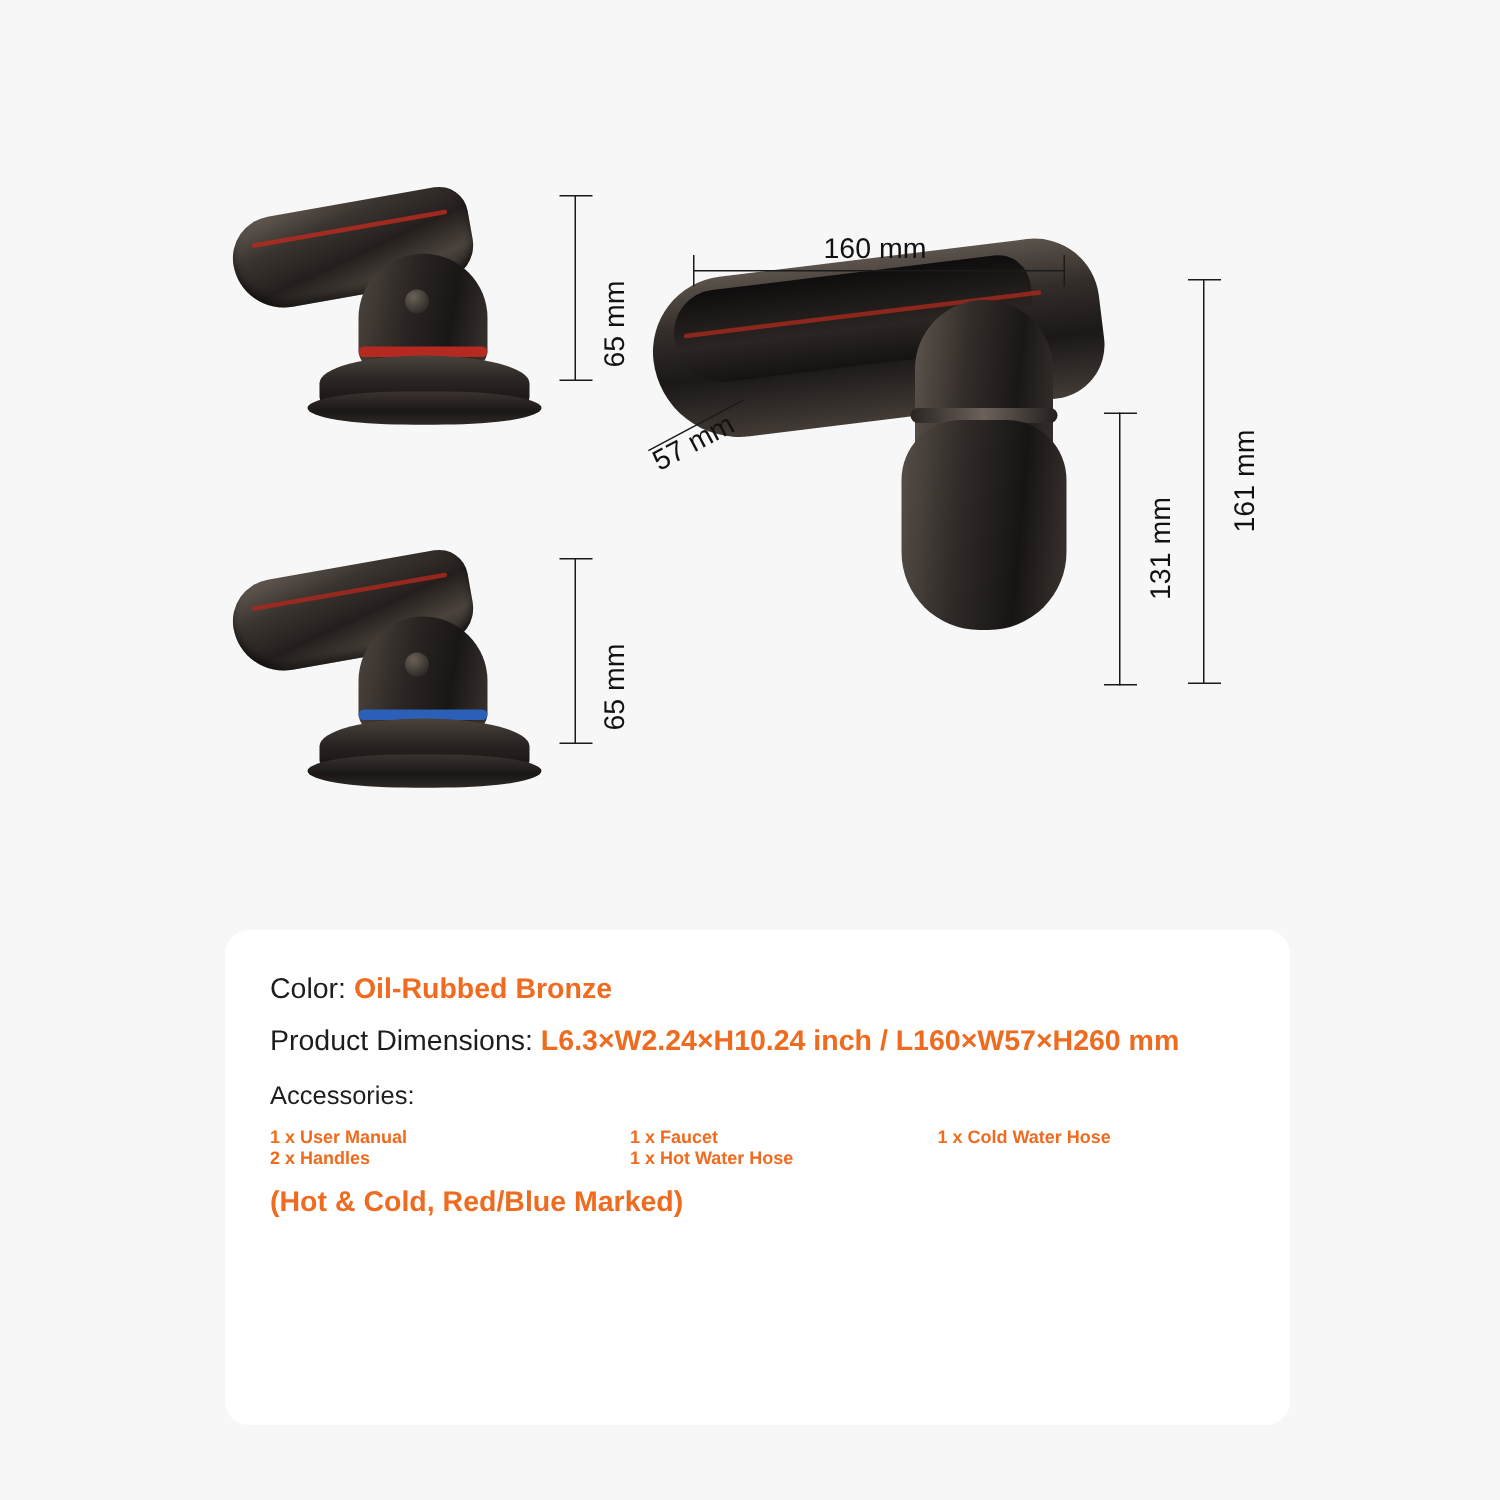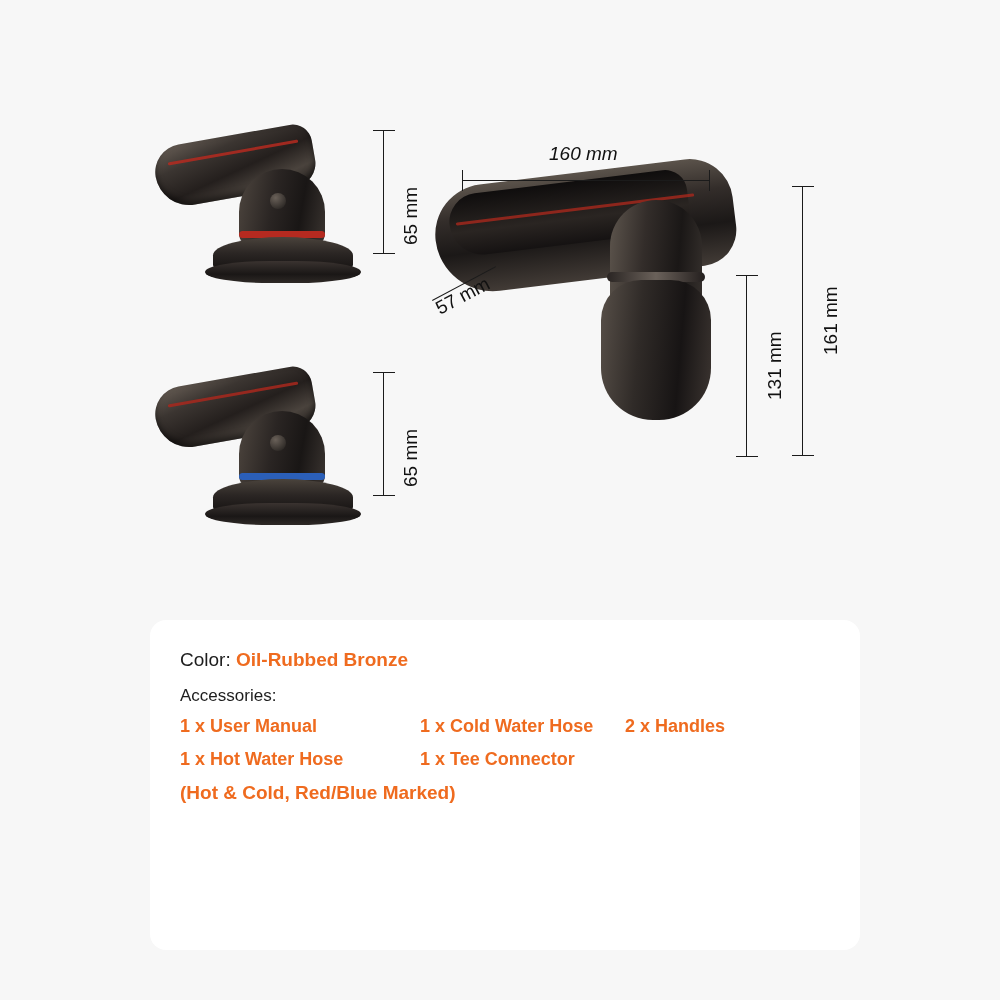--- a/index.html
+++ b/index.html
@@ -215,23 +215,22 @@
   }
   .acc-title {
     font-size: 17px;
     color: #1d1d1d;
     margin-top: 14px;
     margin-bottom: 10px;
   }
   .acc-grid {
     display: grid;
     grid-template-columns: 240px 205px auto;
-    row-gap: 12px;
     color: #ef6b1f;
-    font-size: 18px;
+    font-size: 12px;
     font-weight: bold;
   }
   .acc-note {
     color: #ef6b1f;
     font-size: 19px;
     font-weight: bold;
     margin-top: 12px;
   }
 </style>
 </head>
@@ -276,21 +275,21 @@
     <div class="dim-label rot90" style="left:400px; top:245px;">65 mm</div>
 
     <div class="dim-line" style="left:383px; top:372px; width:1px; height:124px;"></div>
     <div class="dim-line" style="left:373px; top:372px; width:22px; height:1px;"></div>
     <div class="dim-line" style="left:373px; top:495px; width:22px; height:1px;"></div>
     <div class="dim-label rot90" style="left:400px; top:487px;">65 mm</div>
 
     <div class="dim-line" style="left:462px; top:180px; width:248px; height:1px;"></div>
     <div class="dim-line" style="left:462px; top:170px; width:1px; height:21px;"></div>
     <div class="dim-line" style="left:709px; top:170px; width:1px; height:21px;"></div>
-    <div class="dim-label" style="left:549px; top:143px;font-style:italic;">160 mm</div>
+    <div class="dim-label" style="left:549px; top:156px;">160 mm</div>
 
     <div class="dim-line rot-diag" style="left:432px; top:300px; width:72px; height:1px;"></div>
     <div class="dim-label rot-diag" style="left:432px; top:300px;">57 mm</div>
 
     <div class="dim-line" style="left:802px; top:186px; width:1px; height:270px;"></div>
     <div class="dim-line" style="left:792px; top:186px; width:22px; height:1px;"></div>
     <div class="dim-line" style="left:792px; top:455px; width:22px; height:1px;"></div>
     <div class="dim-label rot90" style="left:820px; top:355px;">161 mm</div>
 
     <div class="dim-line" style="left:746px; top:275px; width:1px; height:182px;"></div>
@@ -302,30 +301,33 @@
 
   <div class="card">
     <div class="card-inner">
 
 
       <div class="spec-row">
         <span>Color: </span><span class="spec-val">Oil-Rubbed Bronze</span>
       </div>
 
 
+      <div class="spec-row">
+        <span>Product Dimensions: </span><span class="spec-val">L6.3×W2.24×H10.24 inch / L160×W57×H260 mm</span>
+      </div>
 
 
       <div class="acc-title">Accessories:</div>
 
       <div class="acc-grid">
         <div>1 x User Manual</div>
+        <div>1 x Faucet</div>
         <div>1 x Cold Water Hose</div>
         <div>2 x Handles</div>
         <div>1 x Hot Water Hose</div>
-        <div>1 x Tee Connector</div>
       </div>
 
       <div class="acc-note">(Hot &amp; Cold, Red/Blue Marked)</div>
 
     </div>
   </div>
 
 </div>
 
 </body></html>

